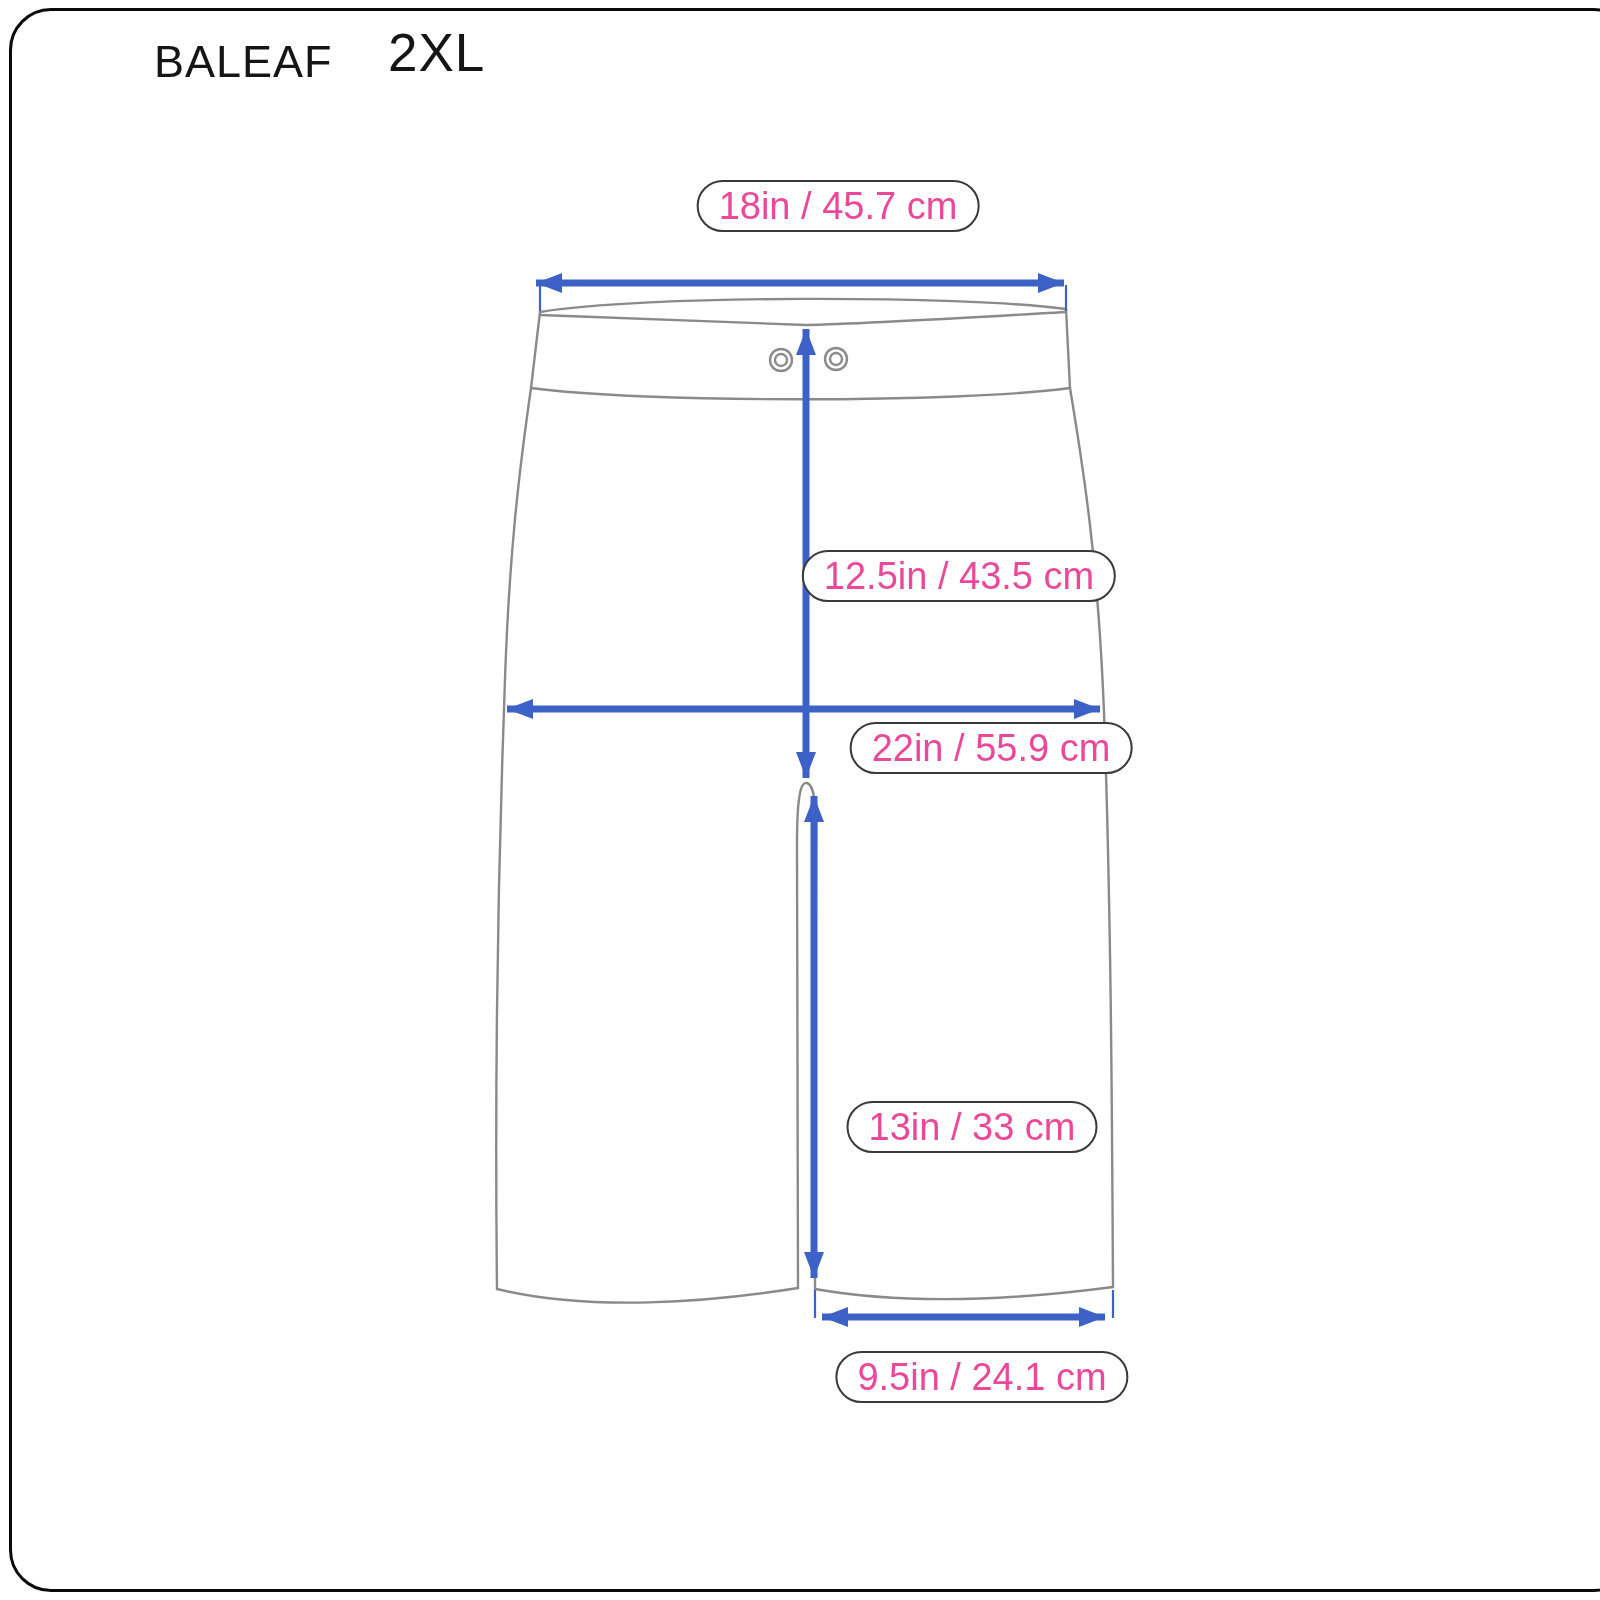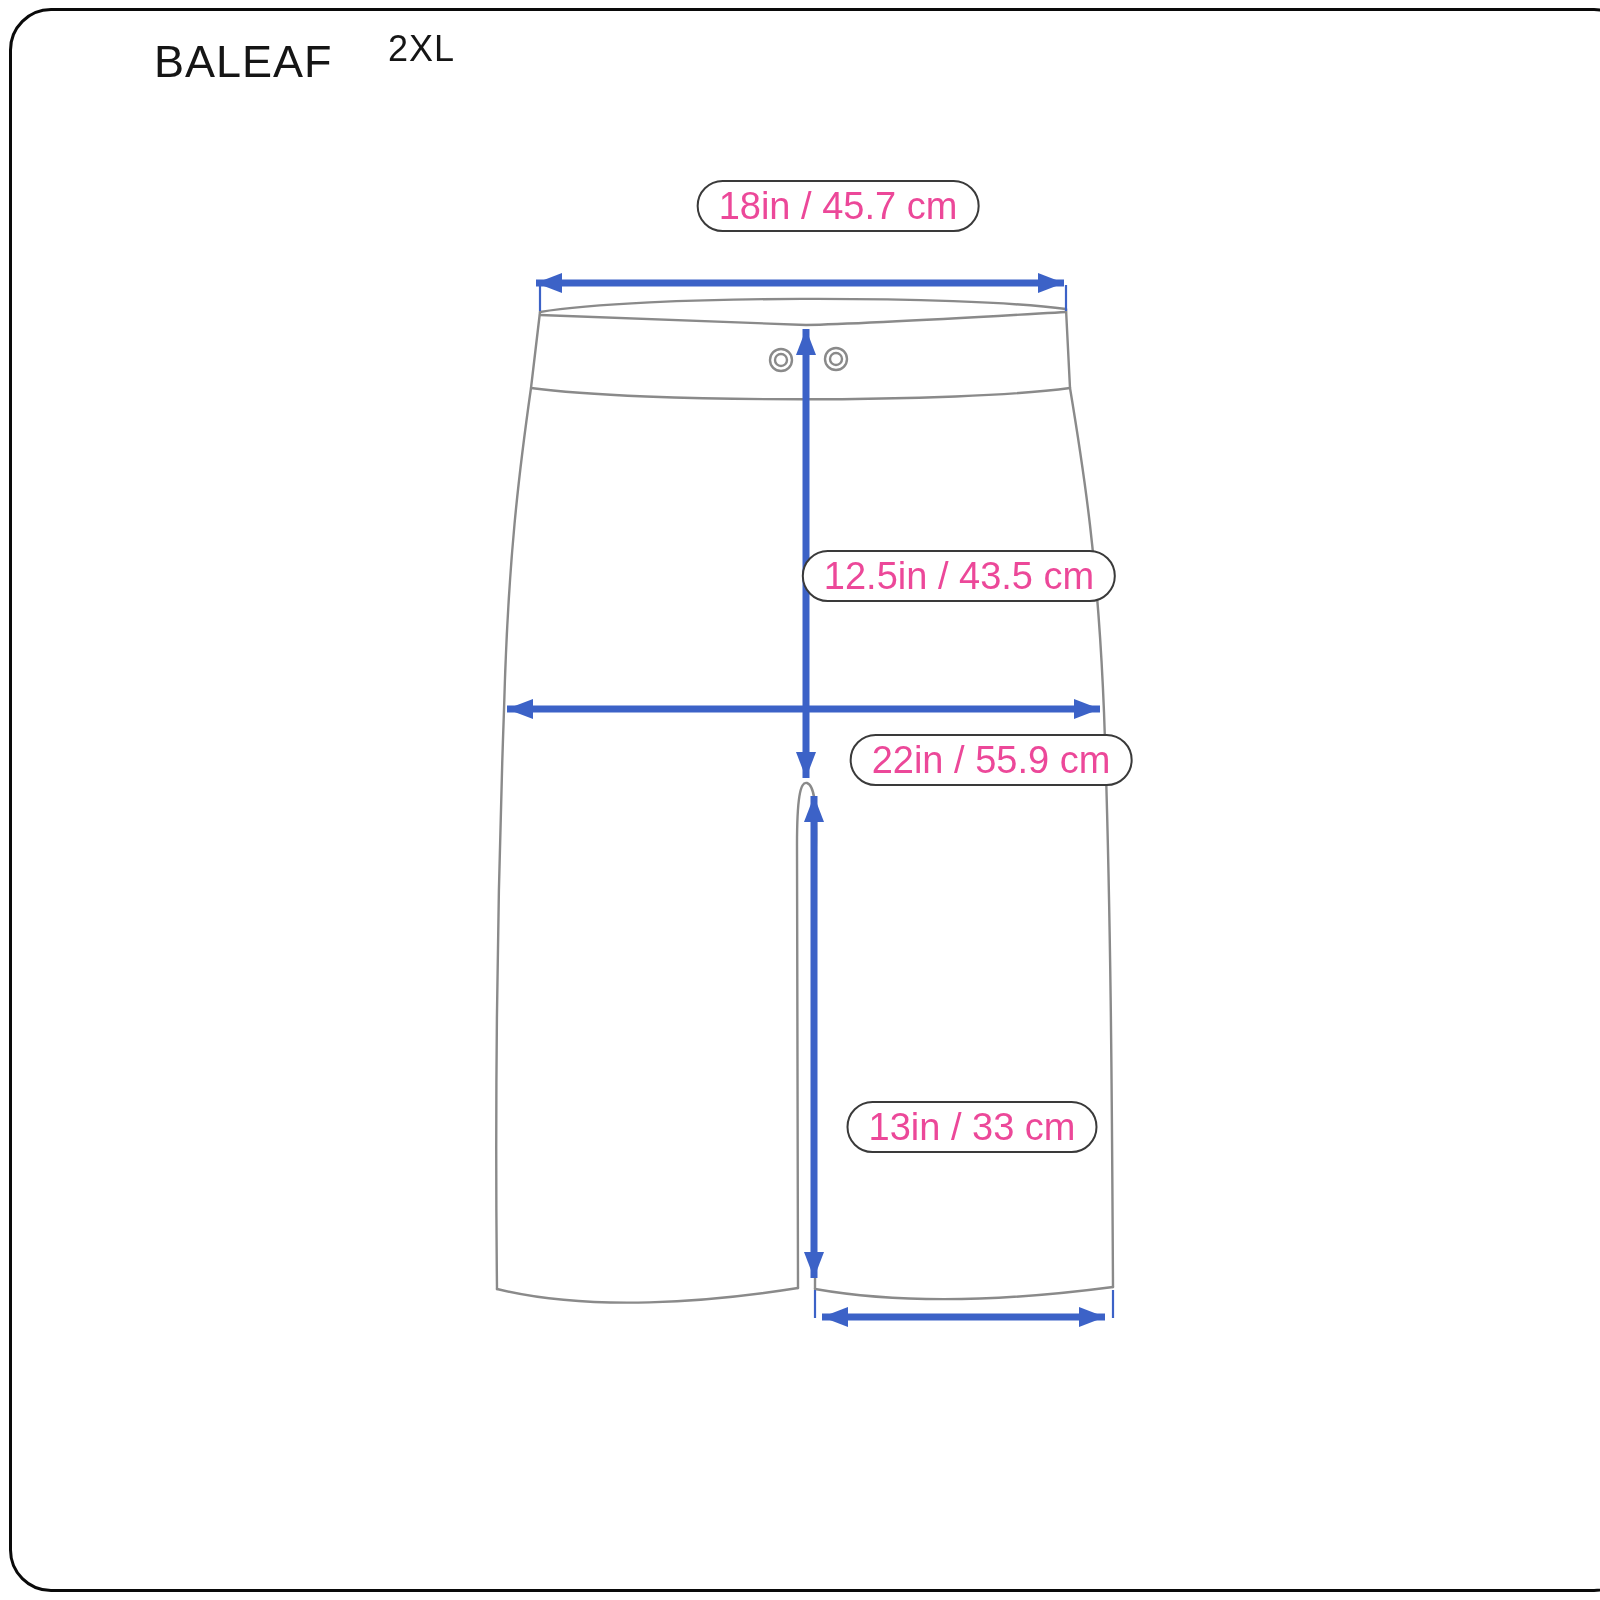--- a/index.html
+++ b/index.html
@@ -17,41 +17,41 @@
     border:3px solid #0a0a0a;
     border-radius:42px;
     pointer-events:none;
   }
   .title-brand{
     position:absolute;left:154px;top:36px;
     font-size:45px;color:#151515;letter-spacing:1px;
     white-space:nowrap;
   }
   .title-size{
-    position:absolute;left:388px;top:28px;
-    font-size:36px;color:#151515;letter-spacing:1px;
+    position:absolute;left:388px;top:22px;
+    font-size:53px;color:#151515;letter-spacing:1px;
     white-space:nowrap;
   }
   svg.drawing{position:absolute;left:0;top:0;}
   .pill{
     position:absolute;
     height:52px;
     box-sizing:border-box;
     padding:0 20px;
     border:2px solid #3a3a3a;
     border-radius:28px;
     background:#ffffff;
     display:flex;align-items:center;justify-content:center;
     font-size:38px;color:#ec4899;
     white-space:nowrap;
     transform:translateX(-50%);
   }
   .pill-waist  {left:838px; top:180px;}
   .pill-rise   {left:959px; top:550px;}
-  .pill-hip    {left:991px; top:722px;margin-top:12px;}
+  .pill-hip    {left:991px; top:722px;}
   .pill-inseam {left:972px; top:1101px;}
   .pill-hem    {left:982px; top:1351px;}
 </style>
 </head>
 <body>
 
 <div class="canvas">
 
   <div class="frame"></div>
 
@@ -107,14 +107,15 @@
       <line x1="814" y1="796" x2="814" y2="1278" stroke-width="7" marker-start="url(#ah)" marker-end="url(#ah)"></line>
 
       <line x1="822" y1="1317" x2="1105" y2="1317" stroke-width="7" marker-start="url(#ah)" marker-end="url(#ah)"></line>
     </g>
   </svg>
 
   <div class="pill pill-waist">18in / 45.7 cm</div>
   <div class="pill pill-rise">12.5in / 43.5 cm</div>
   <div class="pill pill-hip">22in / 55.9 cm</div>
   <div class="pill pill-inseam">13in / 33 cm</div>
+  <div class="pill pill-hem">9.5in / 24.1 cm</div>
 
 </div>
 
 </body></html>

